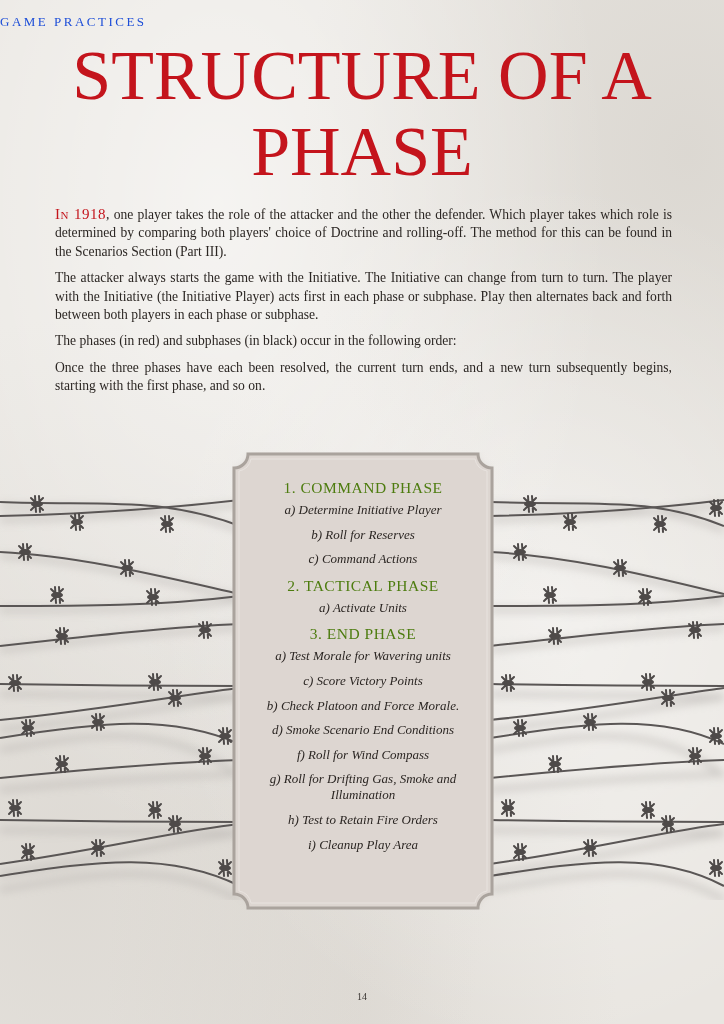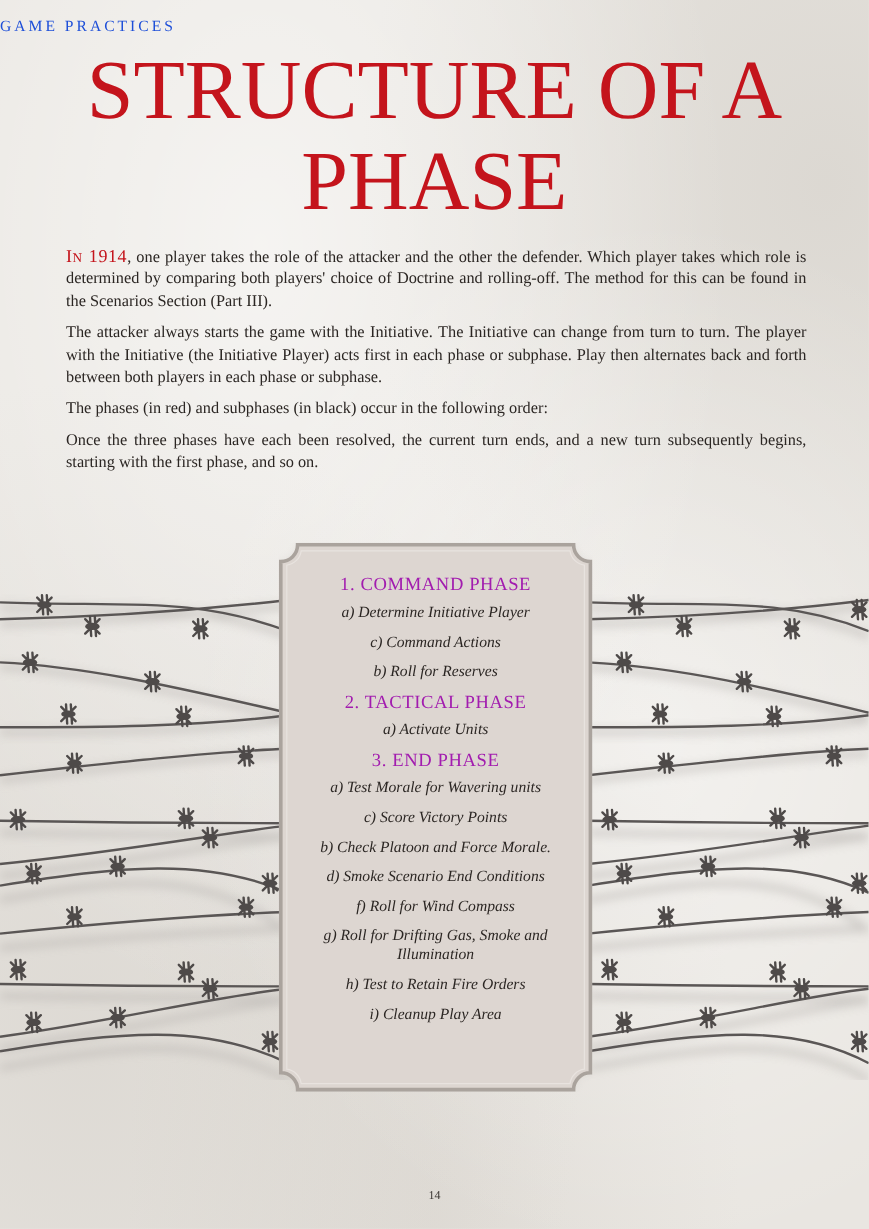--- a/index.html
+++ b/index.html
@@ -42,21 +42,21 @@
   .phase-box {
     position: absolute; left: 232px; top: 452px; width: 262px; height: 458px;
     box-sizing: border-box;
   }
   .phase-box svg.frame { position: absolute; inset: 0; }
   .phase-list {
     position: absolute; left: 0; top: 24px; width: 100%;
     text-align: center; margin: 0; padding: 0; list-style: none;
   }
   .phase-title {
-    color: #a21caf; font-size: 15.5px; letter-spacing: 0.5px;
+    color: #4d7c0f; font-size: 15.5px; letter-spacing: 0.5px;
     line-height: 20px; margin: 2px 0 4px 0;
   }
   .sub {
     font-style: italic; font-size: 13px; line-height: 16px;
     color: #2b2623; margin: 0 0 8.6px 0; padding: 0 14px;
   }
   .page-num {
     position: absolute; top: 991px; left: 0; width: 100%; text-align: center;
     font-size: 10px; color: #3d3835;
   }
@@ -67,21 +67,21 @@
 <div class="page">
 
   <div class="kicker">GAME PRACTICES</div>
 
   <h1 class="title">
     <span>STRUCTURE OF A</span><br>
     <span>PHASE</span>
   </h1>
 
   <div class="body-text">
-    <p><span class="lead">In 1914</span><span>, one player takes the role of the attacker and the other the defender. Which player takes which role is determined by comparing both players' choice of Doctrine and rolling-off. The method for this can be found in the Scenarios Section (Part III).</span></p>
+    <p><span class="lead">In 1918</span><span>, one player takes the role of the attacker and the other the defender. Which player takes which role is determined by comparing both players' choice of Doctrine and rolling-off. The method for this can be found in the Scenarios Section (Part III).</span></p>
     <p>The attacker always starts the game with the Initiative. The Initiative can change from turn to turn. The player with the Initiative (the Initiative Player) acts first in each phase or subphase. Play then alternates back and forth between both players in each phase or subphase.</p>
     <p>The phases (in red) and subphases (in black) occur in the following order:</p>
     <p>Once the three phases have each been resolved, the current turn ends, and a new turn subsequently begins, starting with the first phase, and so on.</p>
   </div>
 
   <svg class="wire-layer" viewBox="0 0 724 440" xmlns="http://www.w3.org/2000/svg">
     <defs>
       <filter id="shadow" x="-5%" y="-50%" width="110%" height="200%">
         <feGaussianBlur stdDeviation="4"></feGaussianBlur>
       </filter>
@@ -195,22 +195,22 @@
       </defs>
       <path d="M16,2 L246,2 A14,14 0 0 0 260,16 L260,442 A14,14 0 0 0 246,456 L16,456 A14,14 0 0 0 2,442 L2,16 A14,14 0 0 0 16,2 Z" fill="#cfc9c4" opacity="0.6" filter="url(#boxshadow)"></path>
       <path d="M16,2 L246,2 A14,14 0 0 0 260,16 L260,442 A14,14 0 0 0 246,456 L16,456 A14,14 0 0 0 2,442 L2,16 A14,14 0 0 0 16,2 Z" fill="#ddd6d1" stroke="#aaa39d" stroke-width="3"></path>
       <path d="M19,7 L243,7 A14,14 0 0 0 255,19 L255,439 A14,14 0 0 0 243,451 L19,451 A14,14 0 0 0 7,439 L7,19 A14,14 0 0 0 19,7 Z" fill="none" stroke="#e8e3df" stroke-width="1"></path>
     </svg>
 
     <div class="phase-list">
       <div>
         <div class="phase-title">1.  COMMAND PHASE</div>
         <div class="sub">a) Determine Initiative Player</div>
+        <div class="sub">b) Roll for Reserves</div>
         <div class="sub">c) Command Actions</div>
-        <div class="sub">b) Roll for Reserves</div>
       </div>
       <div>
         <div class="phase-title">2.  TACTICAL PHASE</div>
         <div class="sub">a) Activate Units</div>
       </div>
       <div>
         <div class="phase-title">3.  END PHASE</div>
         <div class="sub">a) Test Morale for Wavering units</div>
         <div class="sub">c) Score Victory Points</div>
         <div class="sub">b) Check Platoon and Force Morale.</div>

